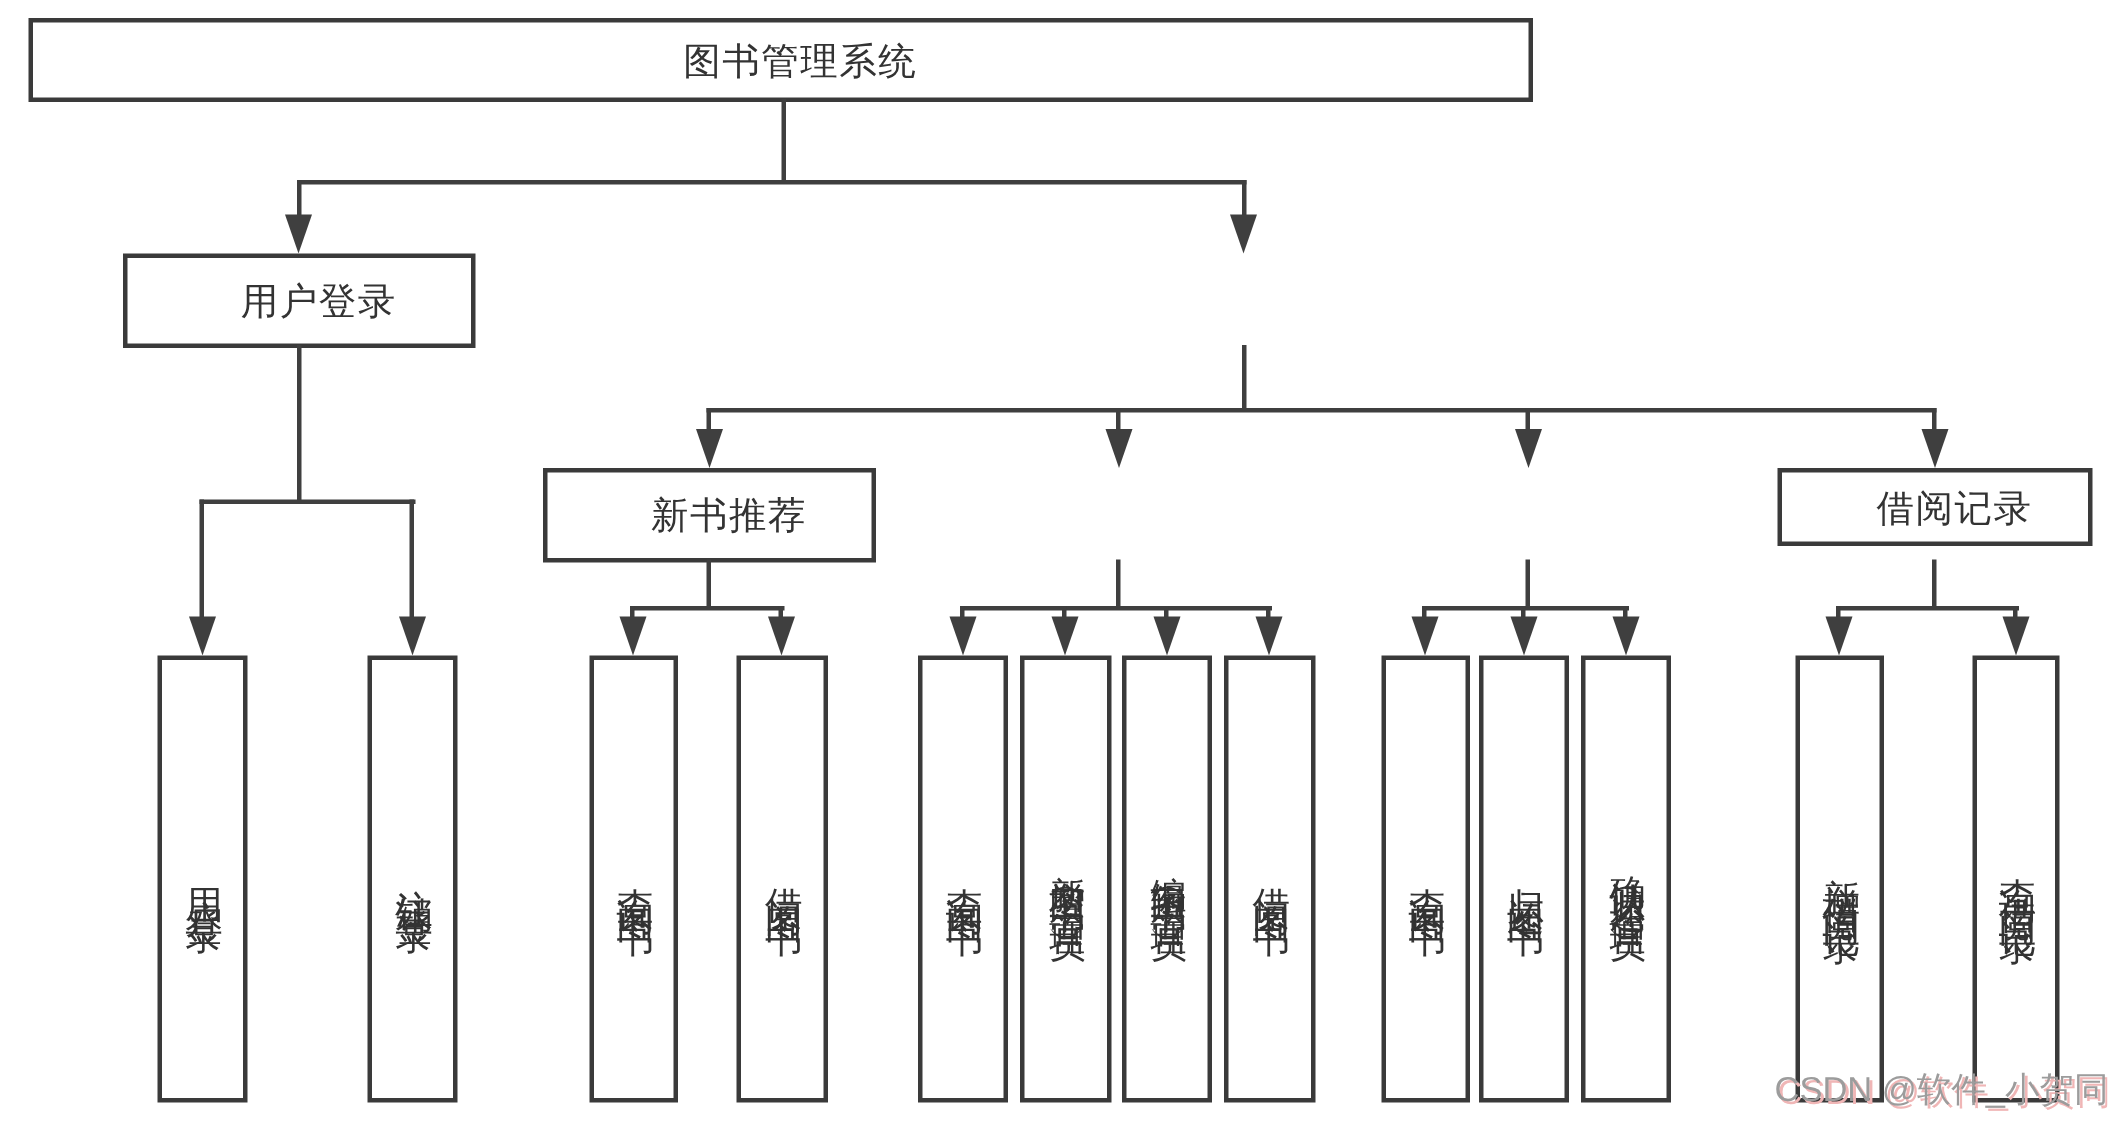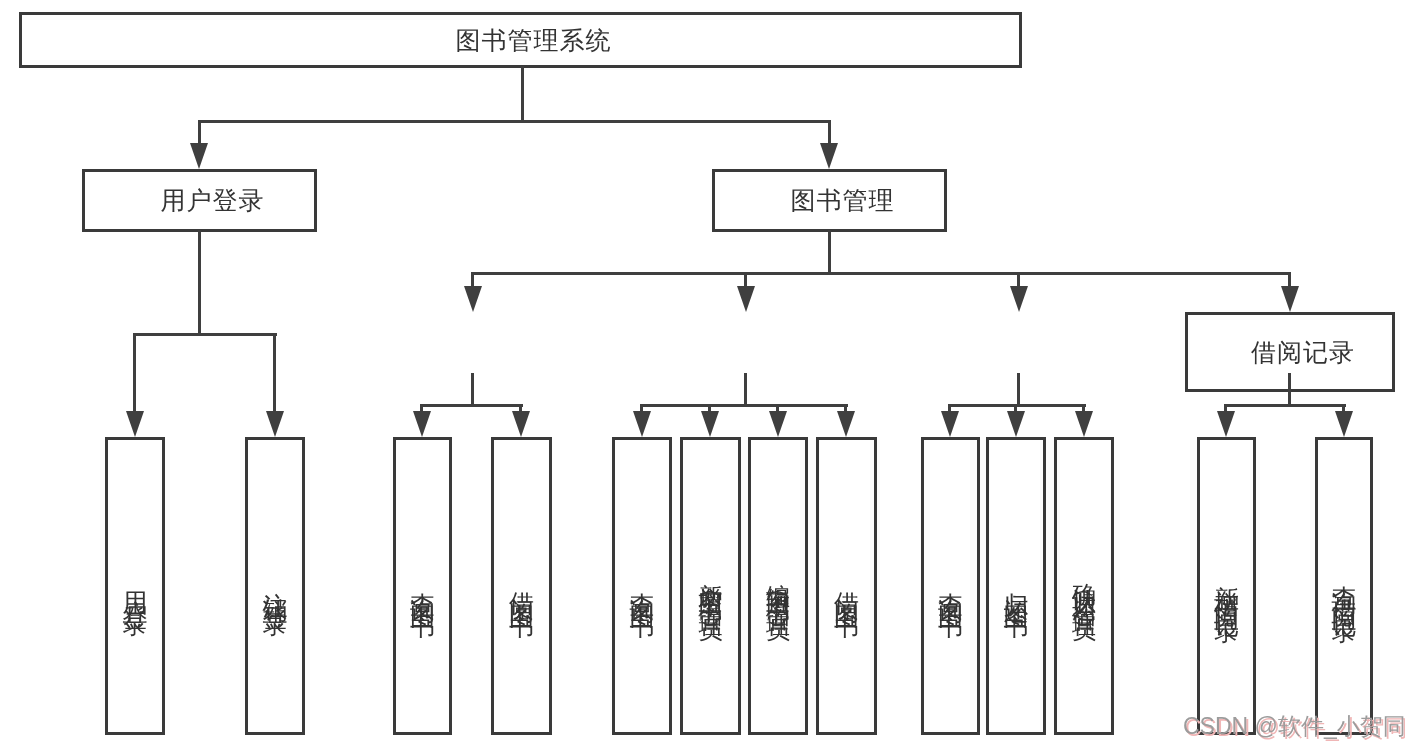--- a/index.html
+++ b/index.html
@@ -81,43 +81,43 @@
   <div class="vline" style="left:521px;top:66px;height:56px;"></div>
   <div class="hline" style="left:198px;top:120px;width:633px;"></div>
   <div class="vline" style="left:198px;top:120px;height:26px;"></div>
   <div class="arrow-head" style="left:190px;top:143px;"></div>
   <div class="vline" style="left:828px;top:120px;height:26px;"></div>
   <div class="arrow-head" style="left:820px;top:143px;"></div>
 
   <div class="box" style="left:82px;top:169px;width:235px;height:63px;">
     <span>用户登录</span>
   </div>
-  <div class="box" style="left:712px;top:169px;width:235px;height:63px;">
-    <span>图书管理</span>
-  </div>
 
   <div class="vline" style="left:198px;top:230px;height:106px;"></div>
   <div class="hline" style="left:133px;top:333px;width:144px;"></div>
   <div class="vline" style="left:133px;top:333px;height:80px;"></div>
   <div class="arrow-head" style="left:126px;top:411px;"></div>
   <div class="vline" style="left:273px;top:333px;height:80px;"></div>
   <div class="arrow-head" style="left:266px;top:411px;"></div>
 
   <div class="vline" style="left:828px;top:230px;height:44px;"></div>
   <div class="hline" style="left:471px;top:272px;width:820px;"></div>
   <div class="vline" style="left:471px;top:272px;height:16px;"></div>
   <div class="arrow-head" style="left:464px;top:286px;"></div>
   <div class="vline" style="left:744px;top:272px;height:16px;"></div>
   <div class="arrow-head" style="left:737px;top:286px;"></div>
   <div class="vline" style="left:1017px;top:272px;height:16px;"></div>
   <div class="arrow-head" style="left:1010px;top:286px;"></div>
   <div class="vline" style="left:1288px;top:272px;height:16px;"></div>
   <div class="arrow-head" style="left:1281px;top:286px;"></div>
 
-  <div class="box" style="left:1185px;top:312px;width:210px;height:80px;">
+  <div class="box" style="left:362px;top:312px;width:222px;height:63px;">
+    <span>新书推荐</span>
+  </div>
+  <div class="box" style="left:1185px;top:312px;width:210px;height:52px;">
     <span>借阅记录</span>
   </div>
 
   <div class="vline" style="left:471px;top:373px;height:33px;"></div>
   <div class="hline" style="left:421px;top:404px;width:102px;"></div>
   <div class="vline" style="left:420px;top:404px;height:10px;"></div>
   <div class="arrow-head" style="left:413px;top:411px;"></div>
   <div class="vline" style="left:519px;top:404px;height:10px;"></div>
   <div class="arrow-head" style="left:512px;top:411px;"></div>
 

